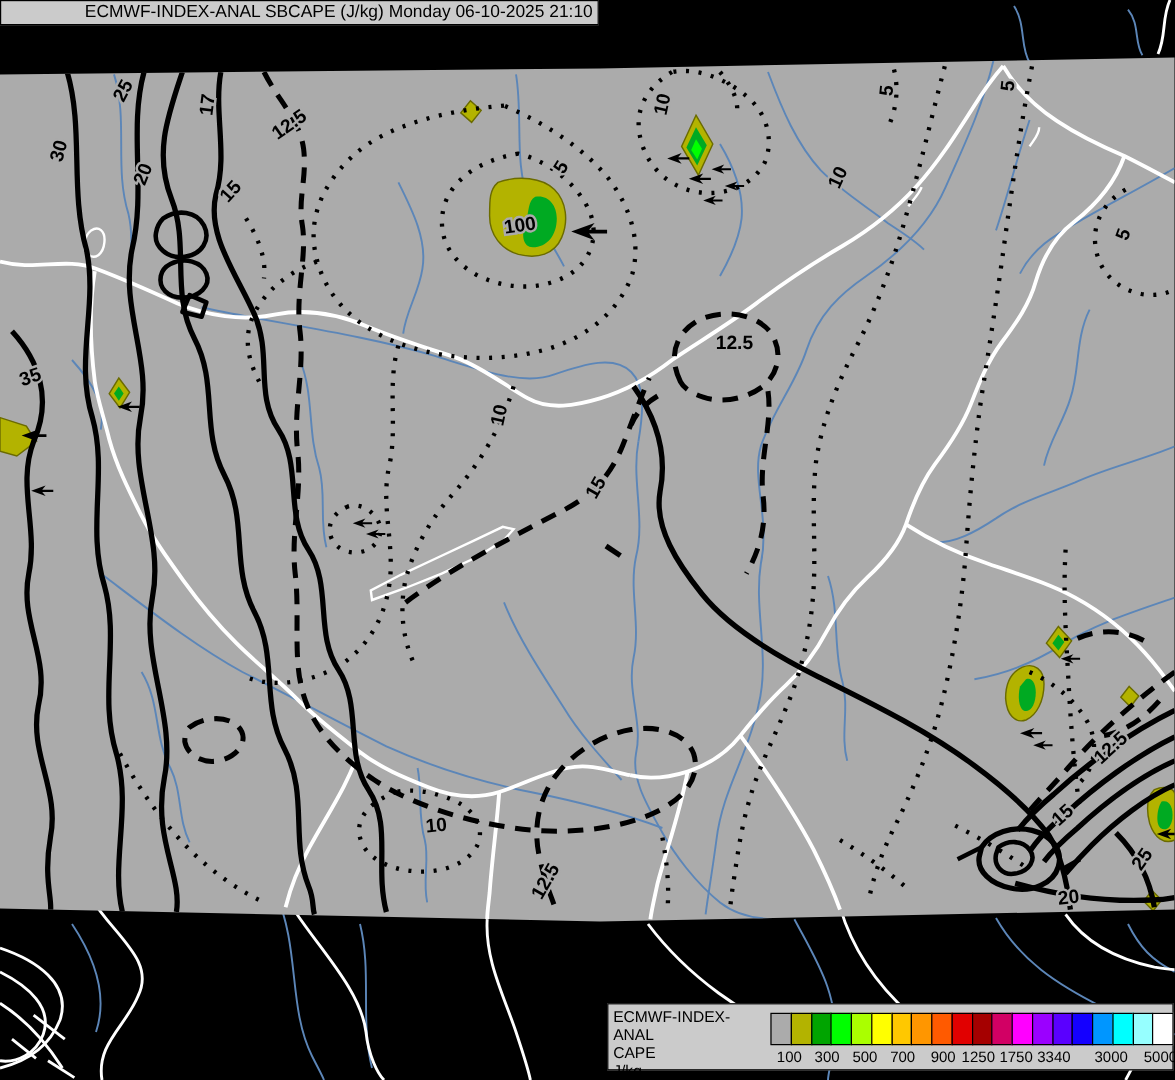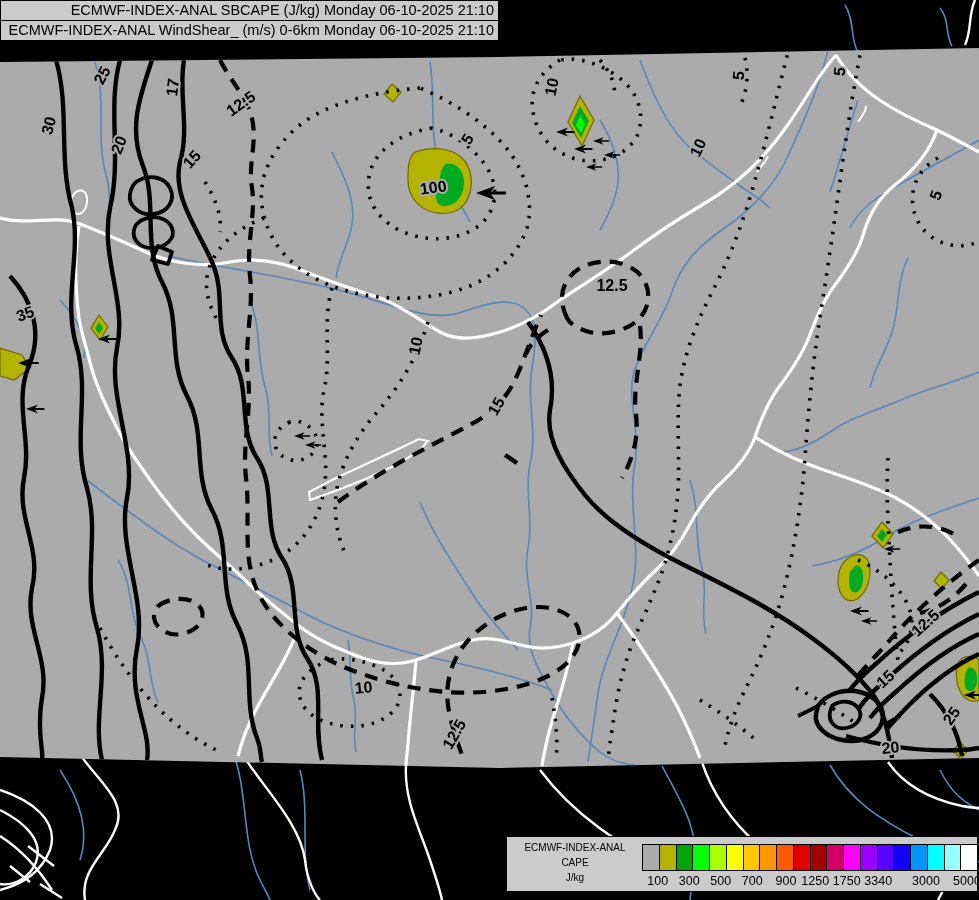--- a/index.html
+++ b/index.html
@@ -27,22 +27,22 @@
   
   #header-box{position:absolute;left:0;top:0;width:497px;background:var(--panel);
               border:1px solid #000;z-index:5;text-align:right;}
   .header-line{height:19px;line-height:19px;padding:0 4px;font-size:14.5px;color:#000;
                border-bottom:1px solid #000;white-space:nowrap;overflow:hidden;}
   .header-line:last-child{border-bottom:none;}
 
   
   #legend-box{position:absolute;left:506px;top:836px;width:470px;height:54px;
               background:var(--panel);border:1px solid #000;z-index:5;}
-  #legend-title{position:absolute;left:4px;top:3px;width:128px;text-align:center;
-                color:#000;font-size:10px;line-height:15px;}
+  #legend-title{position:absolute;left:4px;top:3px;width:128px;text-align:left;
+                color:#000;font-size:13px;line-height:15px;}
   #swatch-strip{position:absolute;left:135px;top:7px;height:27px;display:flex;}
   .swatch{width:15.75px;height:25px;border:1px solid #000;margin-left:-1px;flex:none;}
   .swatch:first-child{margin-left:0;}
   .tick-label{position:absolute;top:37px;transform:translateX(-50%);color:#000;
               font-size:12.5px;}
 </style>
 </head>
 <body>
 
 <div id="stage" style="--land: #ababab; --panel: #cbcbcb; --river: #5c86b8; --border: #ffffff; --contour: #000000; --cape-olive: #b3b300; --cape-green: #00aa22; --cape-bright: #00ff00;">
@@ -247,21 +247,20 @@
         <text class="clabel" transform="translate(889,683) rotate(-42)">15</text>
         <text class="clabel" transform="translate(956,719) rotate(-55)">25</text>
         <text class="clabel" transform="translate(891,753) rotate(-6)">20</text>
         <text class="clabel" transform="translate(364,693) rotate(-5)">10</text>
         <text class="clabel" transform="translate(459,737) rotate(-60)">12.5</text>
       </g>
 </svg>
 
 <div id="header-box">
   <div class="header-line">ECMWF-INDEX-ANAL SBCAPE (J/kg) Monday 06-10-2025 21:10</div>
-  <div class="header-line">ECMWF-INDEX-ANAL WindShear_ (m/s) 0-6km Monday 06-10-2025 21:10</div>
 </div>
 
 <div id="legend-box">
   <div id="legend-title">
     <div>ECMWF-INDEX-ANAL</div>
     <div>CAPE</div>
     <div>J/kg</div>
   </div>
   <div id="swatch-strip">
         <div class="swatch" style="background: rgb(171, 171, 171);"></div>

